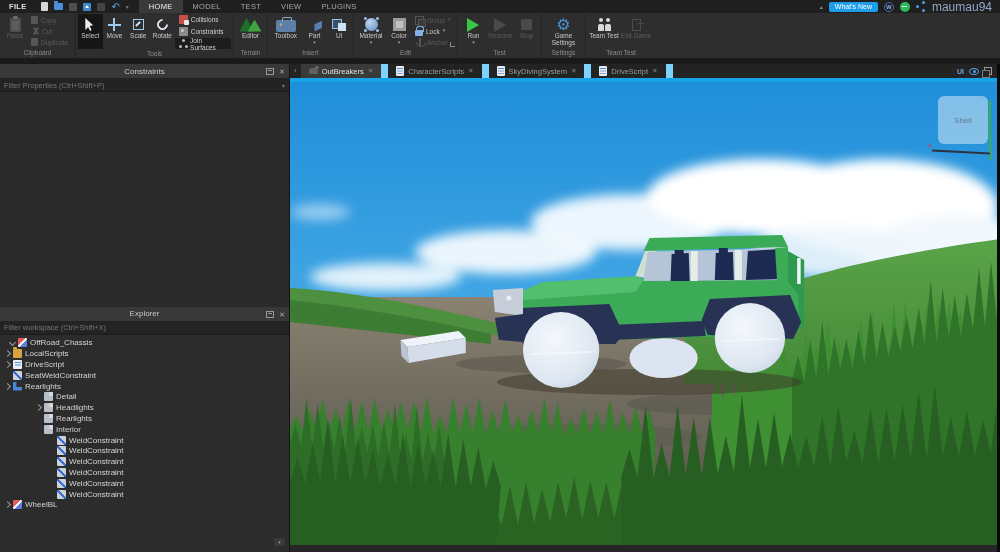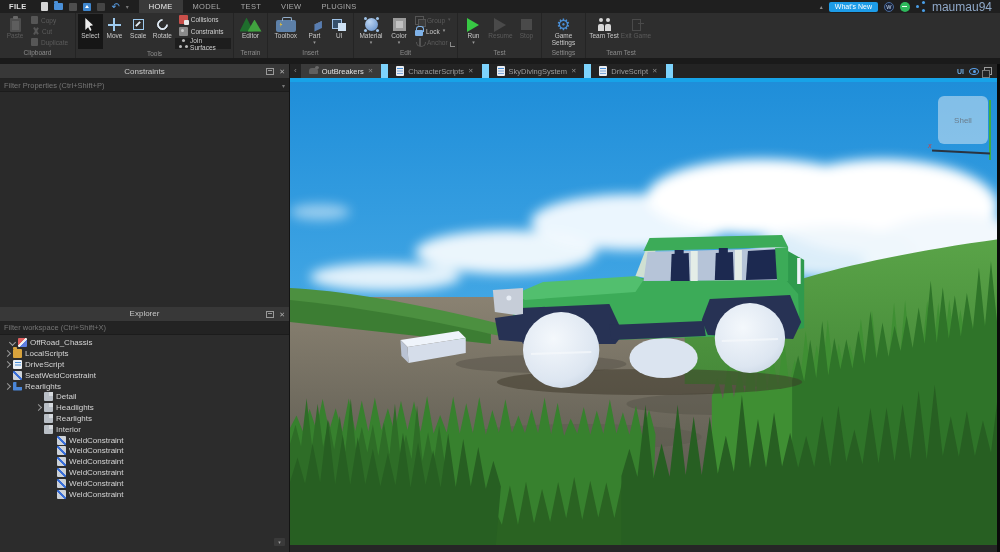--- a/index.html
+++ b/index.html
@@ -519,20 +519,25 @@
         <div class="row lv4">
             <span class="chev"></span>
             <span class="ticon t-weld"></span>
             <span class="lab">WeldConstraint</span>
           </div>
         <div class="row lv4">
             <span class="chev"></span>
             <span class="ticon t-weld"></span>
             <span class="lab">WeldConstraint</span>
           </div>
+        <div class="row lv2">
+            <span class="chev col"></span>
+            <span class="ticon t-model"></span>
+            <span class="lab">WheelBL</span>
+          </div>
 
         <span class="scroll-btn"></span>
       </div>
     </div>
 
     <div class="right-col">
       <div class="right-edge"></div>
       <div class="doc-tabs">
         <span class="tab-scroll"></span>
         <div class="doc-tab active">

